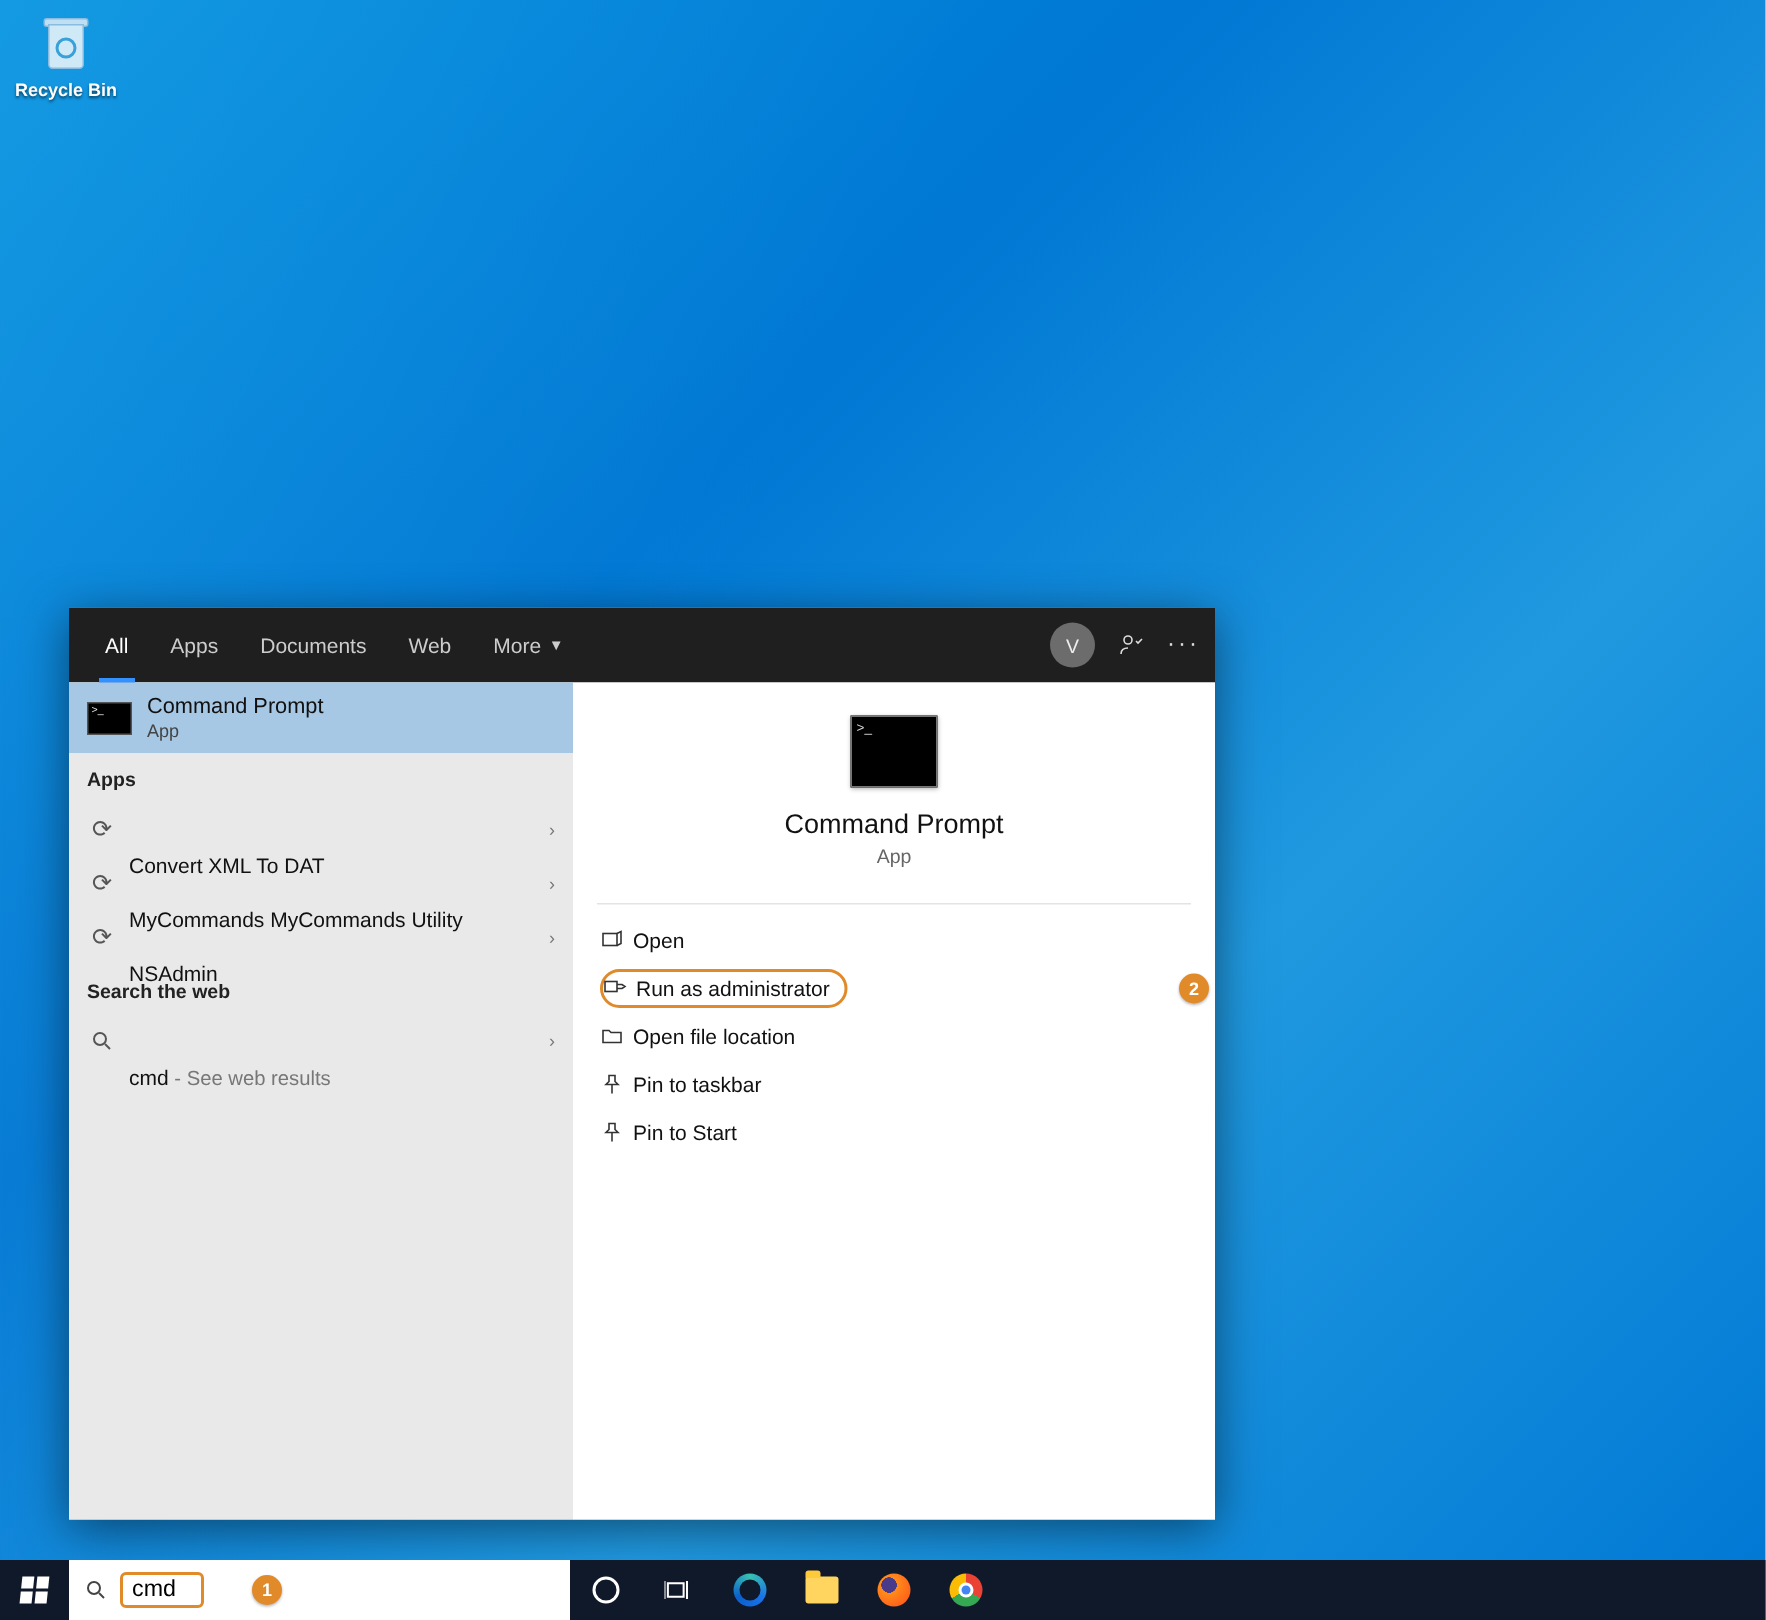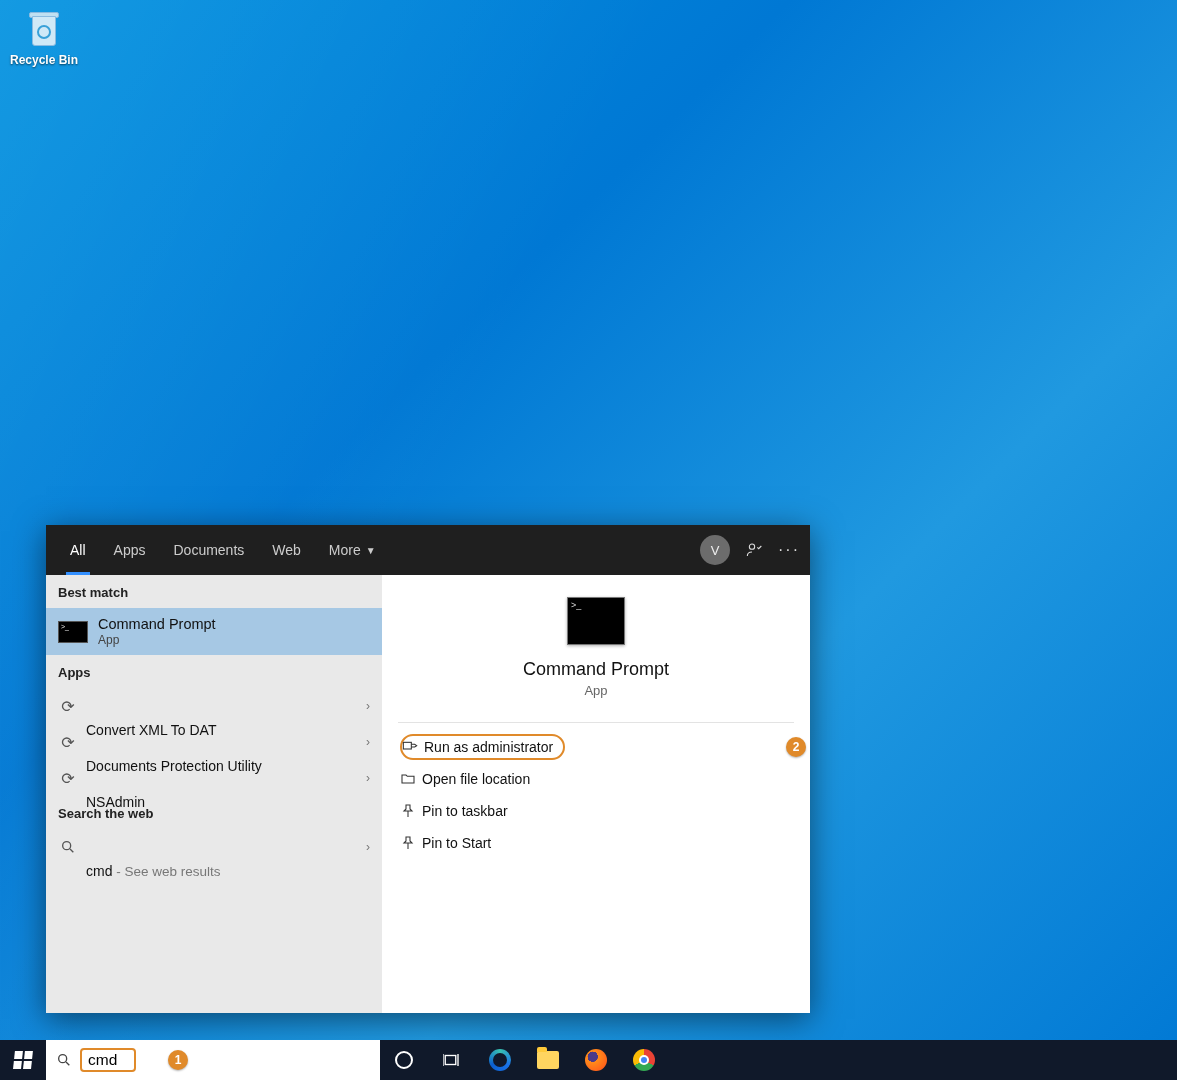--- a/index.html
+++ b/index.html
@@ -16,21 +16,21 @@
 }
 .desktop-icon { position: absolute; top: 8px; left: 8px; width: 72px; text-align: center; cursor: pointer; }
 .recycle-glyph { width: 36px; height: 44px; margin: 0 auto 1px; position: relative; }
 .recycle-glyph .bin { position: absolute; left: 6px; top: 8px; width: 24px; height: 30px; background: #cfe9f7; border: 1px solid #8abbe0; border-radius: 0 0 3px 3px; }
 .recycle-glyph .lid { position: absolute; left: 3px; top: 4px; width: 30px; height: 6px; background: #bfe0f2; border: 1px solid #8abbe0; border-radius: 2px; }
 .recycle-glyph .rec { position: absolute; left: 11px; top: 17px; width: 14px; height: 14px; border: 2px solid #39a1d8; border-radius: 50%; }
 .desktop-icon .label { color: #fff; font-size: 12px; text-shadow: 0 1px 2px rgba(0,0,0,.6); font-weight: bold; }
 
 
 .search-panel {
-  position: absolute; left: 46px; bottom: 67px; width: 764px; height: 488px;
+  position: absolute; left: 46px; bottom: 67px; width: 764px; height: 608px;
   background: #fff; box-shadow: 0 6px 30px rgba(0,0,0,.5);
   display: flex; flex-direction: column;
 }
 .sp-header { height: 50px; background: #1f1f1f; display: flex; align-items: center; padding: 0 10px; }
 .sp-tabs { display: flex; height: 100%; }
 .sp-tab { color: #ccc; font-size: 14px; padding: 0 14px; display: flex; align-items: center; cursor: pointer; position: relative; }
 .sp-tab.active { color: #fff; }
 .sp-tab.active::after { content: ""; position: absolute; left: 10px; right: 10px; bottom: 0; height: 3px; background: #3390ff; }
 .sp-tab .chev { margin-left: 5px; font-size: 10px; }
 .sp-header-right { margin-left: auto; display: flex; align-items: center; gap: 16px; }
@@ -130,38 +130,37 @@
               <path d="M17 8l2 2 4-4"></path>
             </svg>
         </div>
         <div class="sp-hicon" style="letter-spacing:2px;">···</div>
       </div>
     </div>
 
     <div class="sp-body">
 
       <div class="sp-left">
-        <div class="sec-head">Best match</div>
         <div class="best-match">
           <div class="thumb"></div>
           <div>
             <div class="ttl">Command Prompt</div>
             <div class="sub">App</div>
           </div>
         </div>
 
         <div class="sec-head">Apps</div>
         <div class="app-row">
           <span class="ic">⟳</span>
           <span class="txt">Convert XML To DAT</span>
           <span class="row-chev">›</span>
         </div>
         <div class="app-row">
           <span class="ic">⟳</span>
-          <span class="txt">Documents Protection Utility</span>
+          <span class="txt">MyCommands MyCommands Utility</span>
           <span class="row-chev">›</span>
         </div>
         <div class="app-row">
           <span class="ic">⟳</span>
           <span class="txt">NSAdmin</span>
           <span class="row-chev">›</span>
         </div>
 
         <div class="sec-head">Search the web</div>
         <div class="web-row">
@@ -179,20 +178,29 @@
       </div>
 
       <div class="sp-right">
         <div class="preview-top">
           <div class="preview-thumb"></div>
           <div class="preview-title">Command Prompt</div>
           <div class="preview-sub">App</div>
         </div>
         <div class="preview-sep"></div>
         <div class="action-list">
+          <div class="action">
+            <span class="aicon">
+              <svg class="svg" viewBox="0 0 24 24" fill="none" stroke="currentColor" stroke-width="1.6">
+                  <rect x="3" y="5" width="14" height="12"></rect>
+                  <path d="M17 5l4-2v12l-4 2"></path>
+                </svg>
+            </span>
+            <span>Open</span>
+          </div>
           <div class="action highlight">
             <span class="bubble">
               <span class="aicon">
                 <svg class="svg" viewBox="0 0 24 24" fill="none" stroke="currentColor" stroke-width="1.6">
                     <rect x="2" y="5" width="12" height="10"></rect>
                     <path d="M14 8h5l3 2-3 2h-5"></path>
                   </svg>
               </span>
               <span>Run as administrator</span>
             </span>

